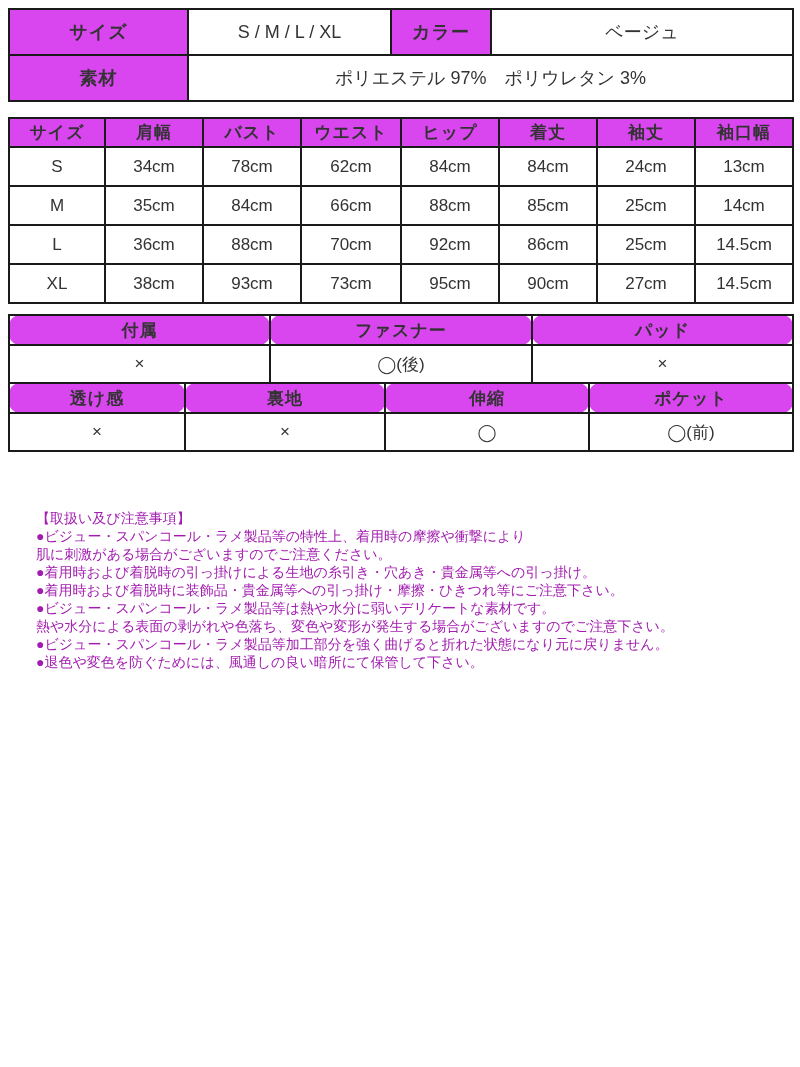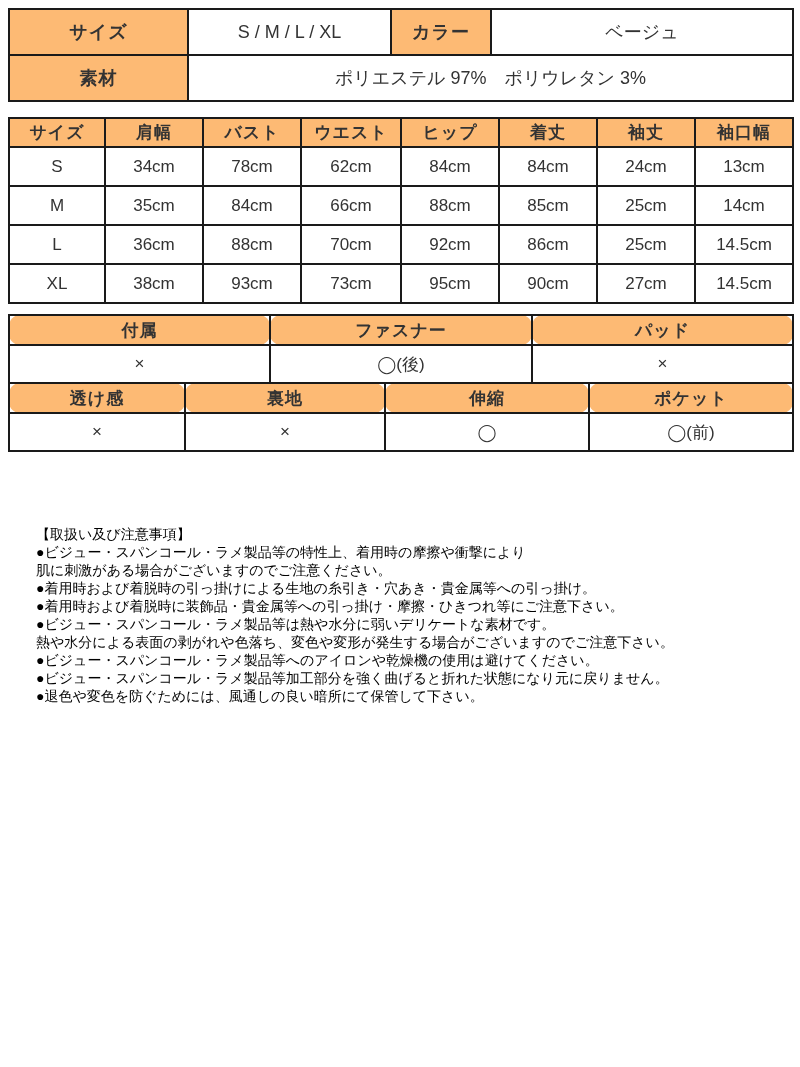--- a/index.html
+++ b/index.html
@@ -28,46 +28,46 @@
     border: 2px solid #1a1a1a;
     text-align: center;
     vertical-align: middle;
     font-size: 17px;
     color: #333333;
     padding: 0;
     overflow: hidden;
     white-space: nowrap;
   }
   td.hdr {
-    background: #fdba74;
+    background: #d946ef;
     color: #ffffff;
     font-weight: bold;
     font-size: 18px;
     letter-spacing: 1px;
   }
   
   #info-table td { height: 44px; font-size: 18px; }
   
   #meas-table td { height: 37px; }
   #meas-table td.hdr { height: 27px; font-size: 17px; }
   
   #feat1-table td, #feat2-table td { height: 36px; border-radius: 11px; }
   #feat1-table td.hdr, #feat2-table td.hdr { height: 28px; }
   #feat2-table { margin-top: -2px; }
   .sym { font-size: 19px; color: #3d3d3d; }
   .gap1 { height: 15px; }
   .gap2 { height: 10px; }
   
   .care {
-    margin-top: 73px;
+    margin-top: 57px;
     padding-left: 28px;
     padding-right: 8px;
     font-size: 14px;
     line-height: 18px;
-    color: #000000;
+    color: #a21caf;
     letter-spacing: 0px;
   }
   .care div { white-space: nowrap; }
 </style>
 </head>
 <body>
 
 <div class="page">
 
   <table class="spec" id="info-table">
@@ -204,18 +204,17 @@
     </table>
 
   <div class="care">
     <div>【取扱い及び注意事項】</div>
     <div>●ビジュー・スパンコール・ラメ製品等の特性上、着用時の摩擦や衝撃により</div>
     <div>肌に刺激がある場合がございますのでご注意ください。</div>
     <div>●着用時および着脱時の引っ掛けによる生地の糸引き・穴あき・貴金属等への引っ掛け。</div>
     <div>●着用時および着脱時に装飾品・貴金属等への引っ掛け・摩擦・ひきつれ等にご注意下さい。</div>
     <div>●ビジュー・スパンコール・ラメ製品等は熱や水分に弱いデリケートな素材です。</div>
     <div>熱や水分による表面の剥がれや色落ち、変色や変形が発生する場合がございますのでご注意下さい。</div>
-    <div>●ビジュー・スパンコール・ラメ製品等へのアイロンや乾燥機の使用は避けてください。</div>
     <div>●ビジュー・スパンコール・ラメ製品等加工部分を強く曲げると折れた状態になり元に戻りません。</div>
     <div>●退色や変色を防ぐためには、風通しの良い暗所にて保管して下さい。</div>
   </div>
 
 </div>
 
 </body></html>

